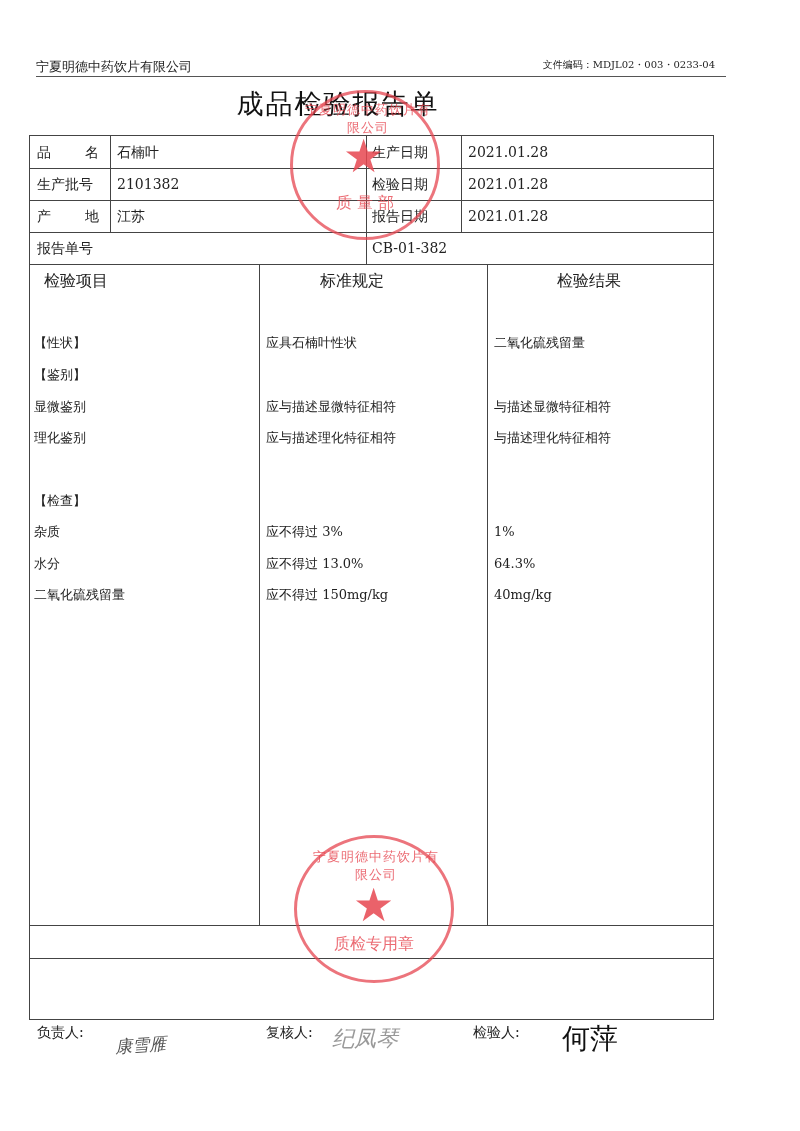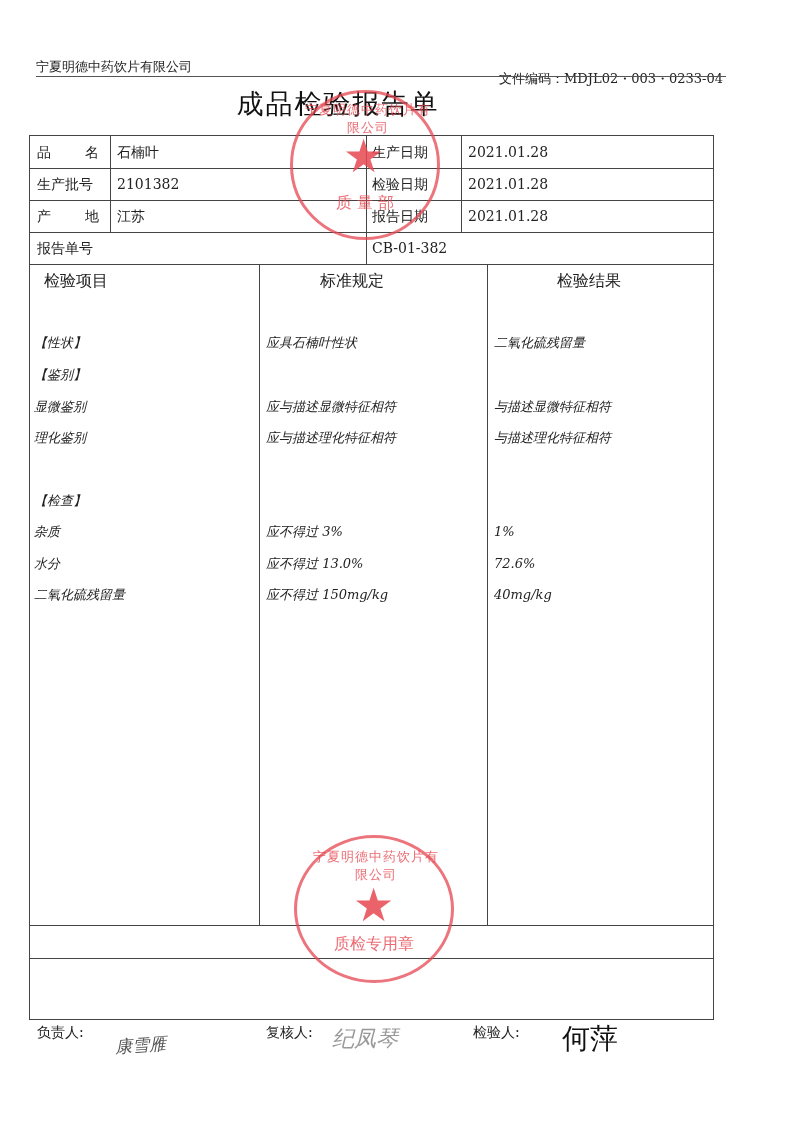--- a/index.html
+++ b/index.html
@@ -1,29 +1,29 @@
 <!DOCTYPE html>
 <html><head>
 <meta charset="utf-8">
 <style>
   html, body { margin:0; padding:0; background:#ffffff; }
   body { width:800px; height:1131px; position:relative; overflow:hidden;
          font-family: "DejaVu Serif", "Liberation Serif", serif; color:#222; }
   .abs { position:absolute; }
   .hdr-company { left:36px; top:58px; font-size:13px; }
-  .hdr-code { right:77px; top:58px; font-size:13px;margin-top:12px; }
+  .hdr-code { right:85px; top:58px; font-size:10px; }
   .hdr-line { left:36px; top:76px; width:690px; height:0; border-top:1.5px solid #555; }
   .title { left:0; width:676px; top:86px; text-align:center; font-size:27px; letter-spacing:2px; color:#111; }
   .tbl { left:29px; top:135px; width:685px; height:885px; border:1.2px solid #444; box-sizing:border-box; }
   .hl { position:absolute; height:0; border-top:1.2px solid #444; }
   .vl { position:absolute; width:0; border-left:1.2px solid #444; }
   .cell { position:absolute; font-size:14px; line-height:16px; white-space:nowrap; }
   .lbl-spread { display:flex; justify-content:space-between; width:62px; }
   .col-head { font-size:16px; }
-  .item { font-size:13px;font-style:italic; }
+  .item { font-size:13px; }
   .conclusion { font-size:14px; }
   .note { font-size:14px; line-height:30px; white-space:normal; }
   .sig-label { font-size:14px; top:1024px; }
   .sig { font-family:"DejaVu Sans", sans-serif; font-style:italic; }
   .stamp { position:absolute; border-radius:50%; border:3px solid rgba(230,70,80,0.75); box-sizing:border-box; pointer-events:none; }
   .stamp-text { position:absolute; color:rgba(230,70,80,0.8); font-size:16px; }
   .star { position:absolute; color:rgba(230,70,80,0.85); }
 </style>
 </head>
 <body>
@@ -89,21 +89,21 @@
   <div class="cell item" style="left:464px;top:294px">与描述理化特征相符</div>
 
   <div class="cell item" style="left:4px;top:357px">【检查】</div>
 
   <div class="cell item" style="left:4px;top:388px">杂质</div>
   <div class="cell item" style="left:236px;top:388px">应不得过 3%</div>
   <div class="cell item" style="left:464px;top:388px">1%</div>
 
   <div class="cell item" style="left:4px;top:420px">水分</div>
   <div class="cell item" style="left:236px;top:420px">应不得过 13.0%</div>
-  <div class="cell item" style="left:464px;top:420px">72.6%</div>
+  <div class="cell item" style="left:464px;top:420px">64.3%</div>
 
   <div class="cell item" style="left:4px;top:451px">二氧化硫残留量</div>
   <div class="cell item" style="left:236px;top:451px">应不得过 150mg/kg</div>
   <div class="cell item" style="left:464px;top:451px">40mg/kg</div>
 
 </div>
 
 <div class="abs sig-label" style="left:37px">负责人:</div>
 <div class="abs sig" style="left:115px;top:1034px;font-size:17px;color:#555;transform:rotate(-4deg)">康雪雁</div>
 <div class="abs sig-label" style="left:266px">复核人:</div>

